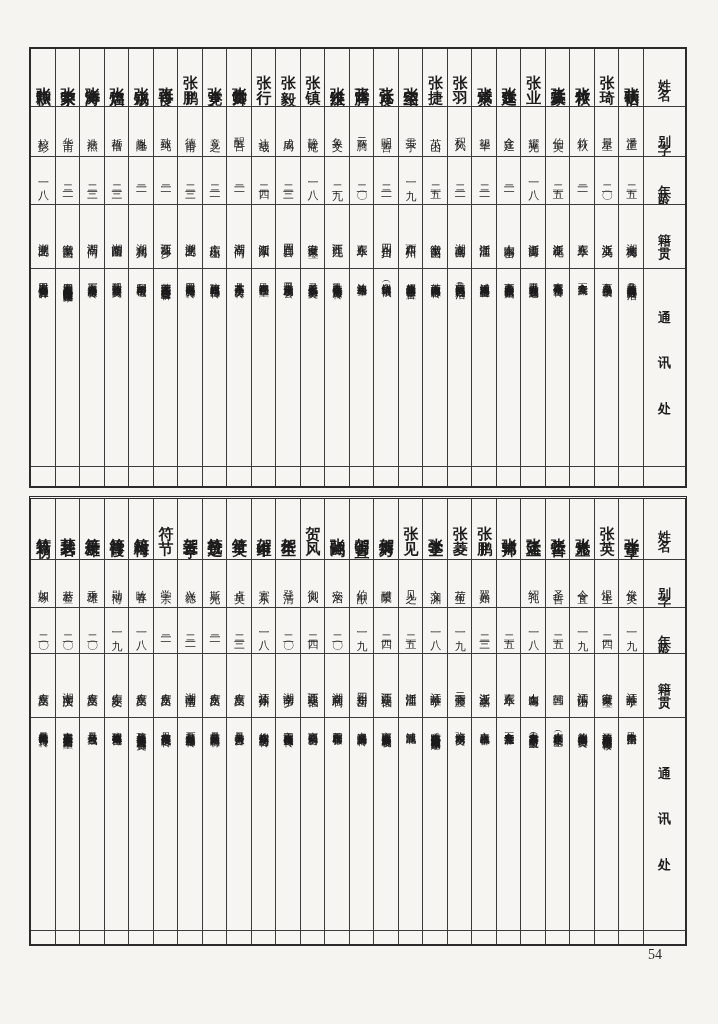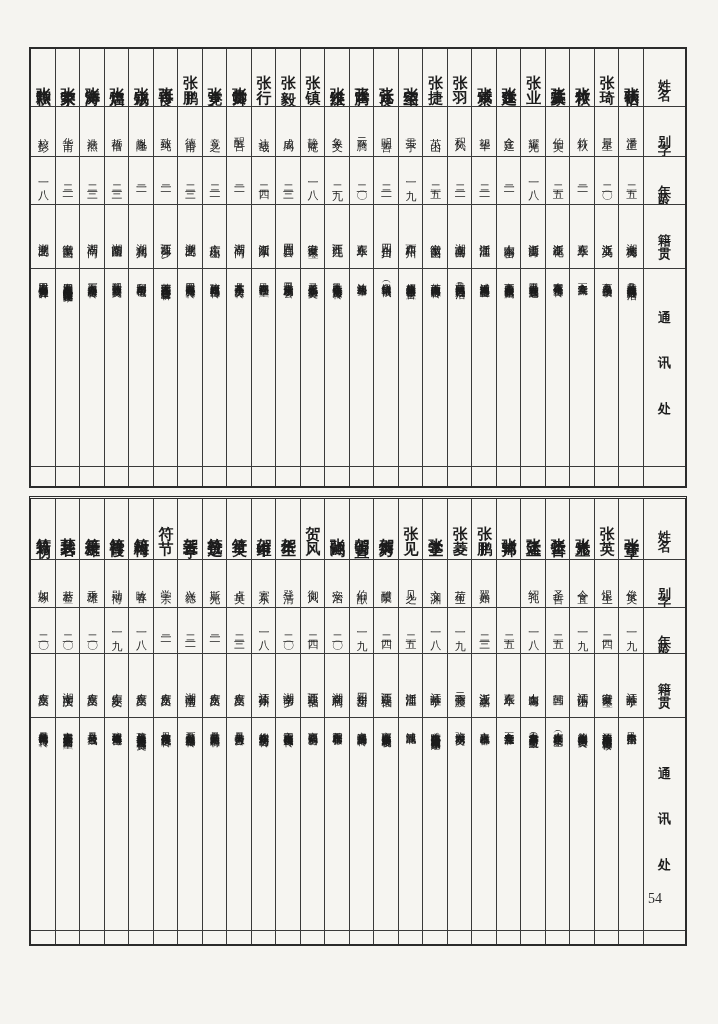--- a/index.html
+++ b/index.html
@@ -63,21 +63,21 @@
   
   .header-col .cell{font-weight:bold;font-size:13px;}
   .header-col .cell.name{letter-spacing:9px;}
   .header-col .cell.alias{letter-spacing:7px;}
   .header-col .cell.age{letter-spacing:6px;}
   .header-col .cell.native{letter-spacing:13px;}
   .header-col .cell.address{
     letter-spacing:46px;justify-content:center;padding-top:0;
   }
   .page-number{
-    position:absolute;top:891px;left:648px;
+    position:absolute;top:947px;left:648px;
     font-size:14px;color:#2a2a2a;
     font-family:"Liberation Serif","DejaVu Serif",serif;
   }
 </style>
 </head>
 <body>
 
 <div class="page">
 
   <div class="reg-table t0">

